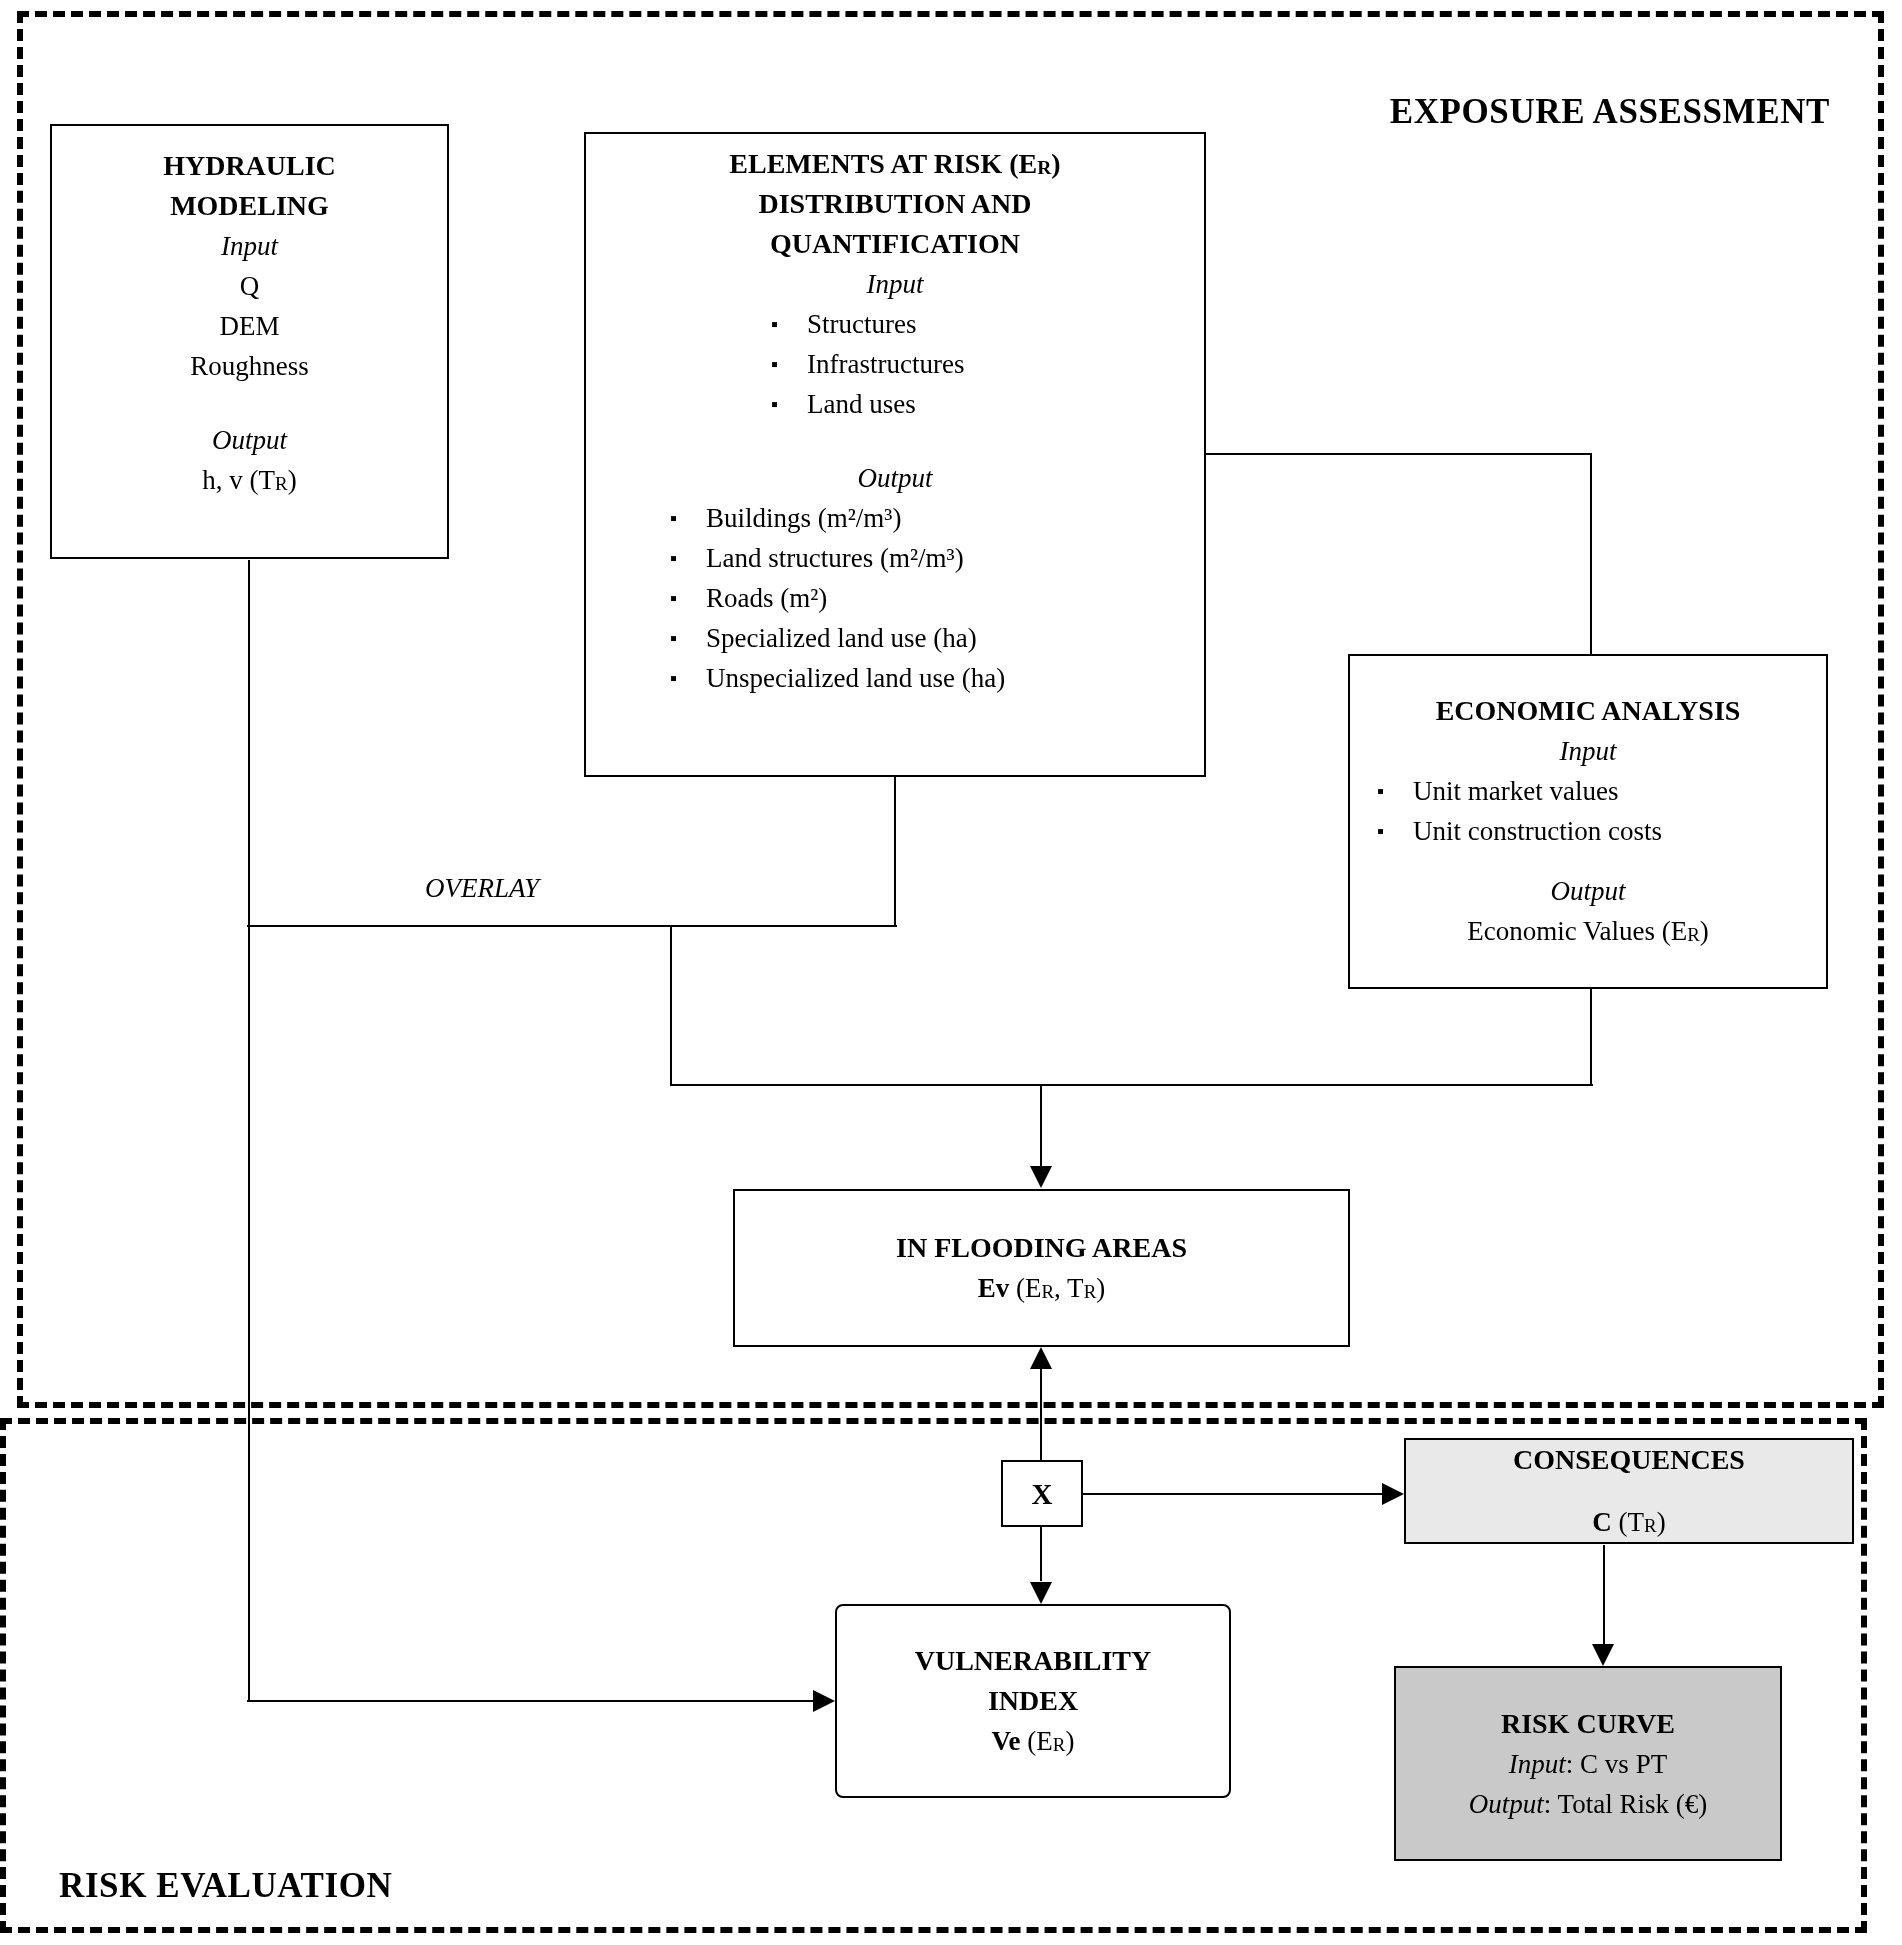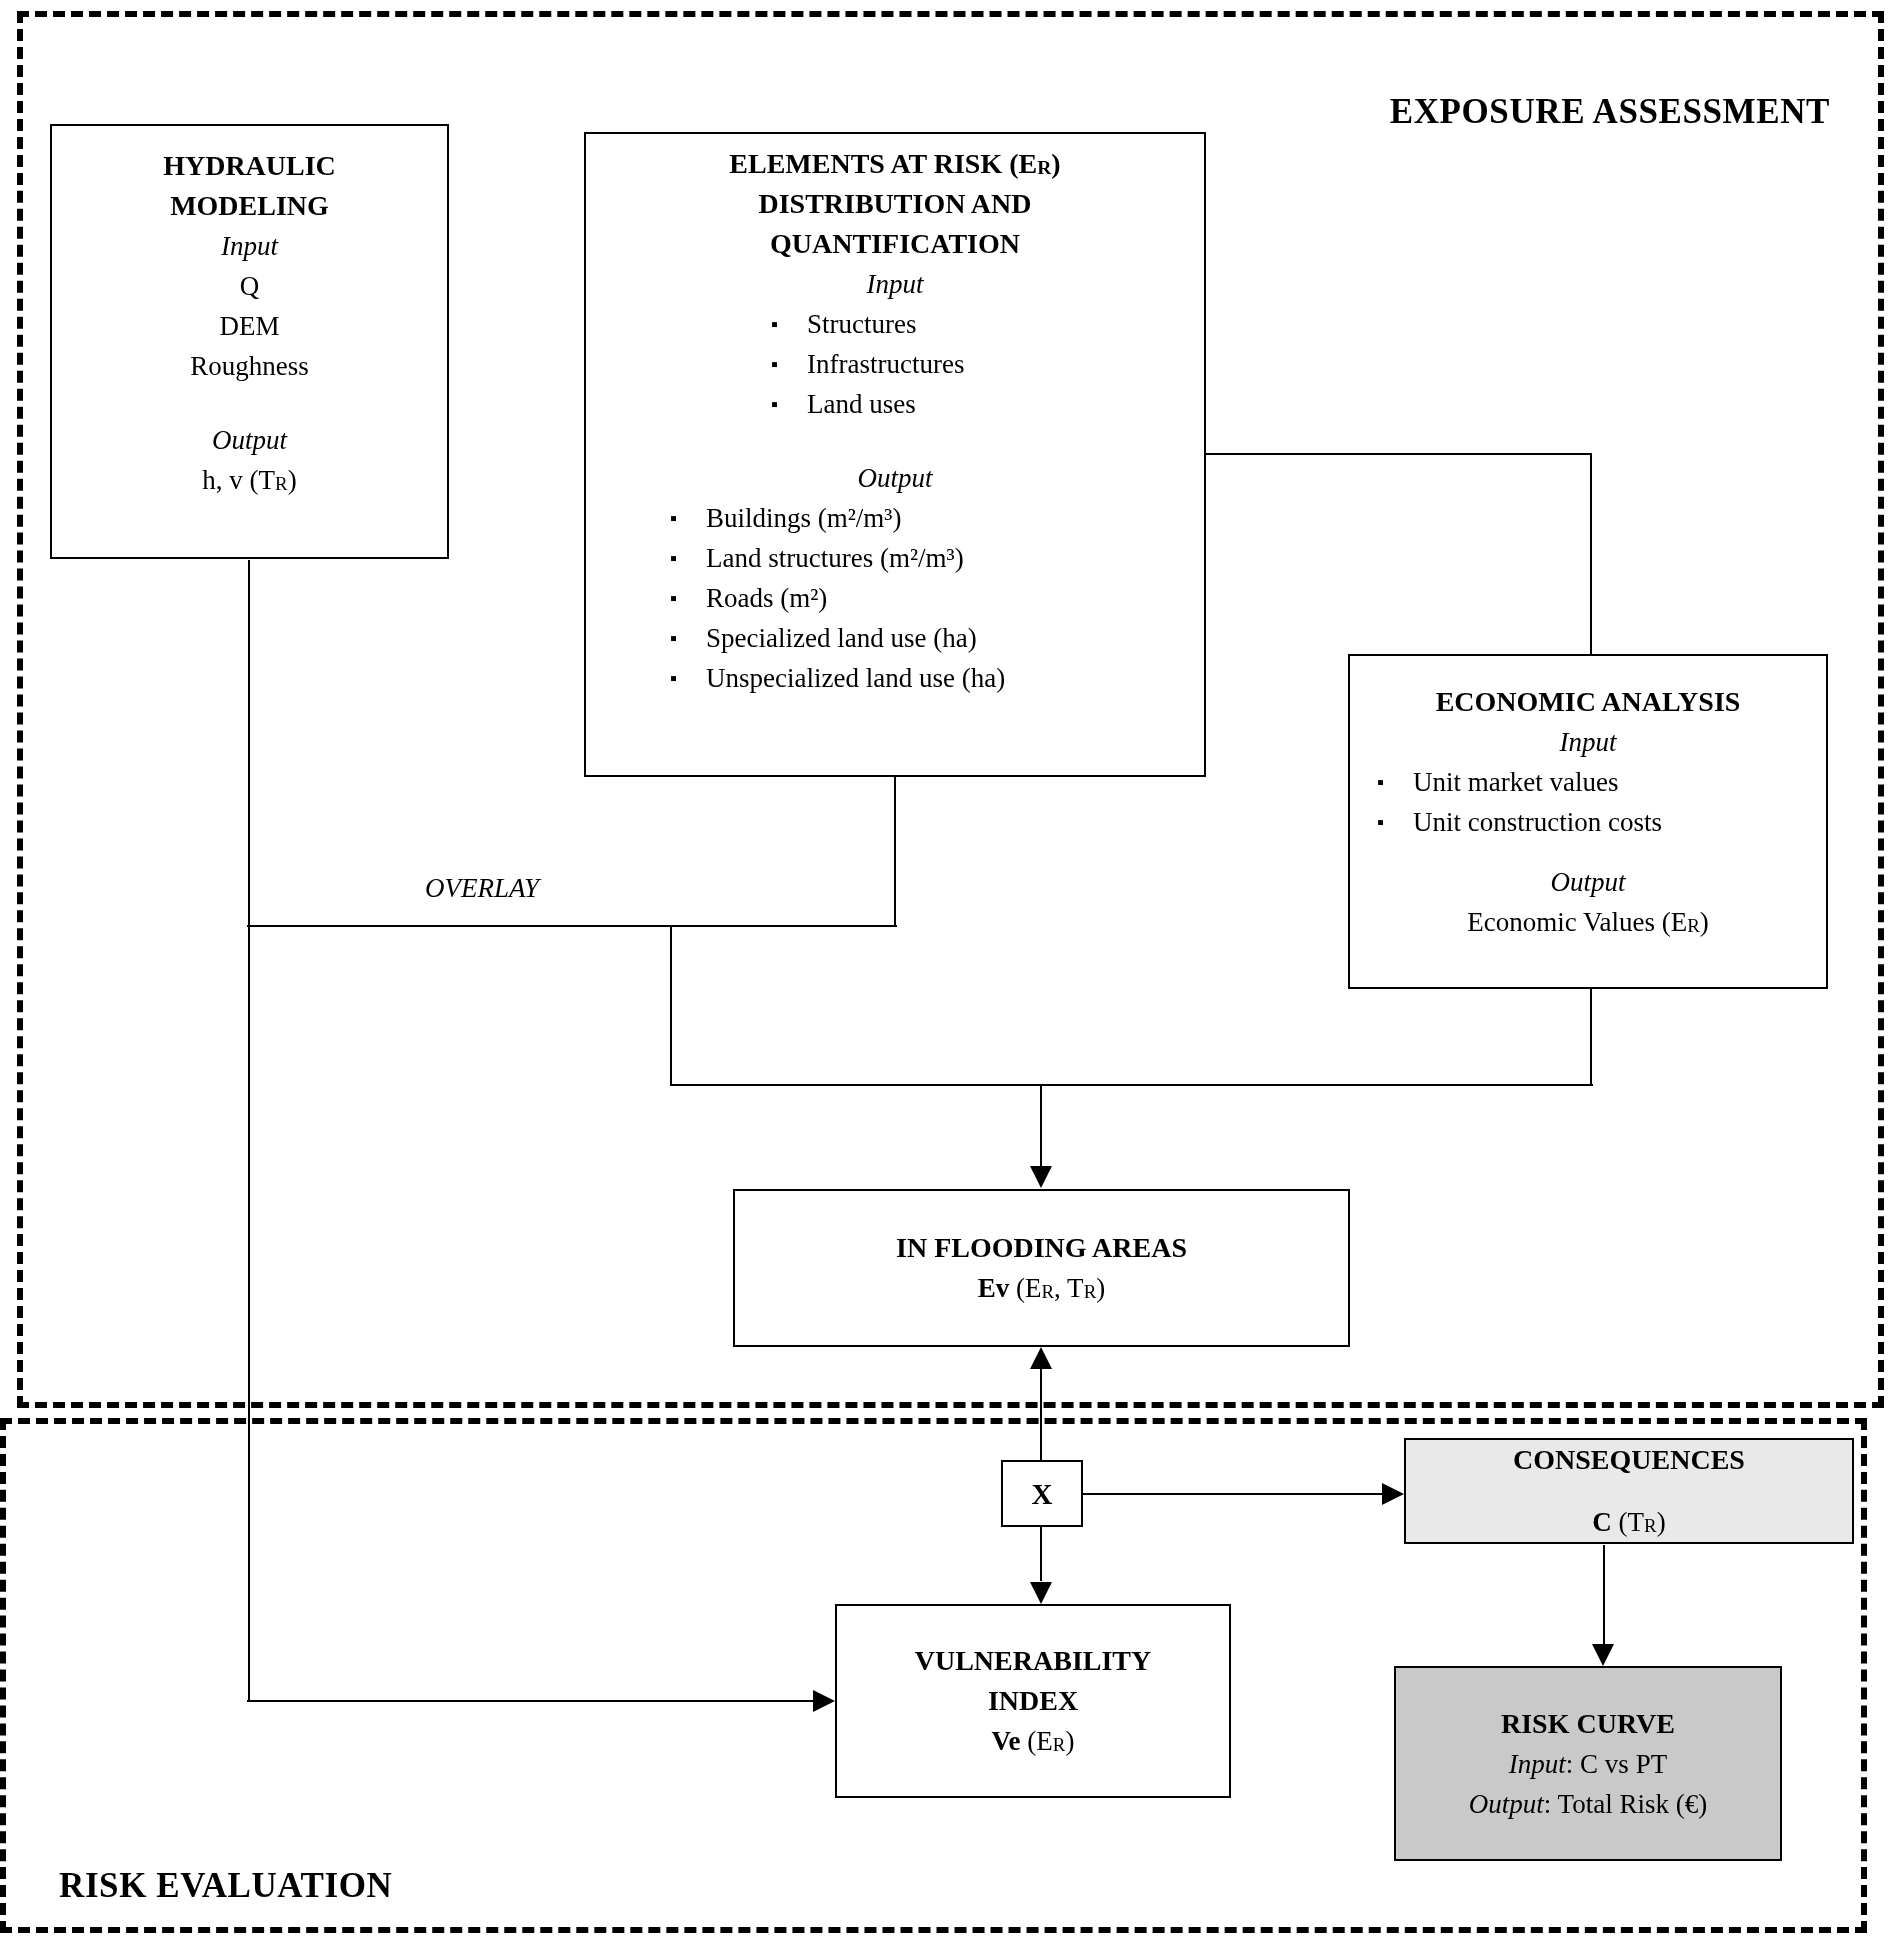--- a/index.html
+++ b/index.html
@@ -30,25 +30,25 @@
     line-height: 40px;
     text-align: center;
   }
   .box .title { font-weight: bold; font-size: 28px; }
   .italic { font-style: italic; }
   .spacer { height: 34px; }
   .spacer-sm { height: 20px; }
 
   .hydraulic { left: 50px;  top: 124px;  width: 399px;  height: 435px;  padding-top: 20px; }
   .elements  { left: 584px; top: 132px; width: 622px; height: 645px; padding-top: 10px; }
-  .economic  { left: 1348px; top: 654px; width: 480px; height: 335px;  padding-top: 26px; }
+  .economic  { left: 1348px; top: 654px; width: 480px; height: 335px;  padding-top: 35px; }
   .ev        { left: 733px; top: 1189px; width: 617px; height: 158px; justify-content: center; }
   .xnode     { left: 1001px; top: 1460px; width: 82px;  height: 67px; justify-content: center; font-weight: bold; font-size: 29px; }
   .consequences { left: 1404px; top: 1438px; width: 450px; height: 106px; justify-content: space-between; background: var(--consequences_bg, #e9e9e9); }
-  .vulnerability { left: 835px; top: 1604px; width: 396px; height: 194px; justify-content: center; }
+  .vulnerability { left: 835px; top: 1604px; width: 396px; height: 194px; justify-content: center; border-radius: 8px; }
   .riskcurve { left: 1394px; top: 1666px; width: 388px; height: 195px; justify-content: center; background: var(--risk_curve_bg, #c9c9c9); }
 
   .list { display: flex; flex-direction: column; align-self: flex-start; }
   .li { display: flex; text-align: left; white-space: nowrap; }
   .blt { width: 36px; font-size: 20px; line-height: 40px; }
   .elements .list-in { margin-left: 185px; }
   .elements .list-out { margin-left: 84px; }
   .economic .list-in { margin-left: 27px; }
 
   .overlay-label { position: absolute; left: 425px; top: 873px; font-style: italic; font-size: 27px; }

